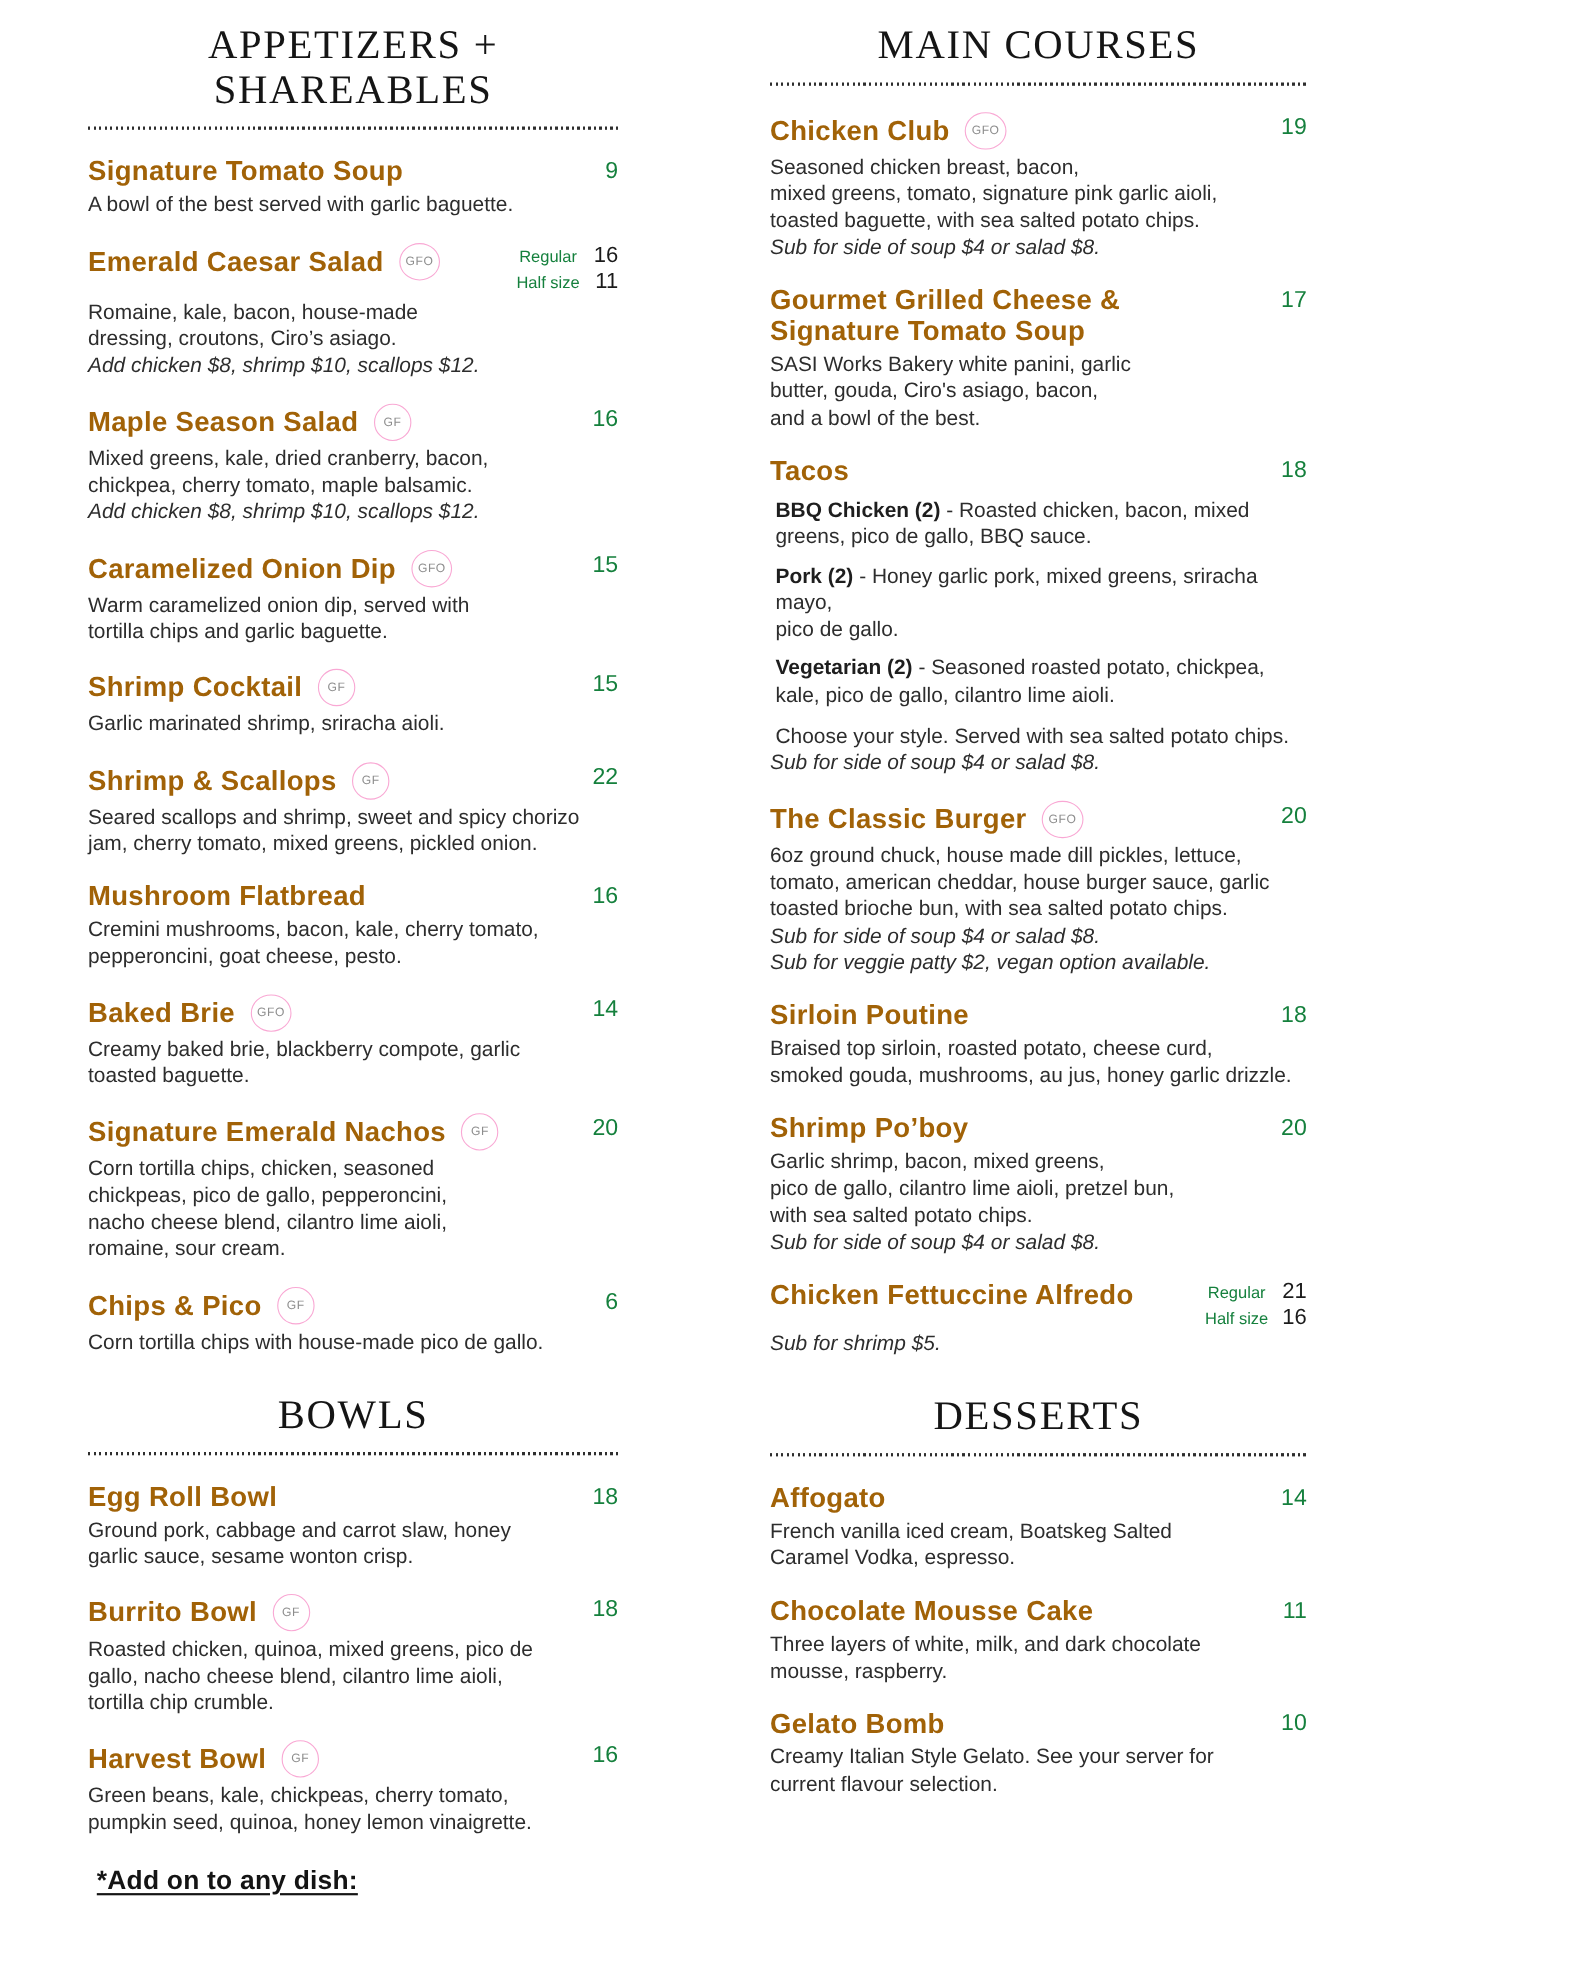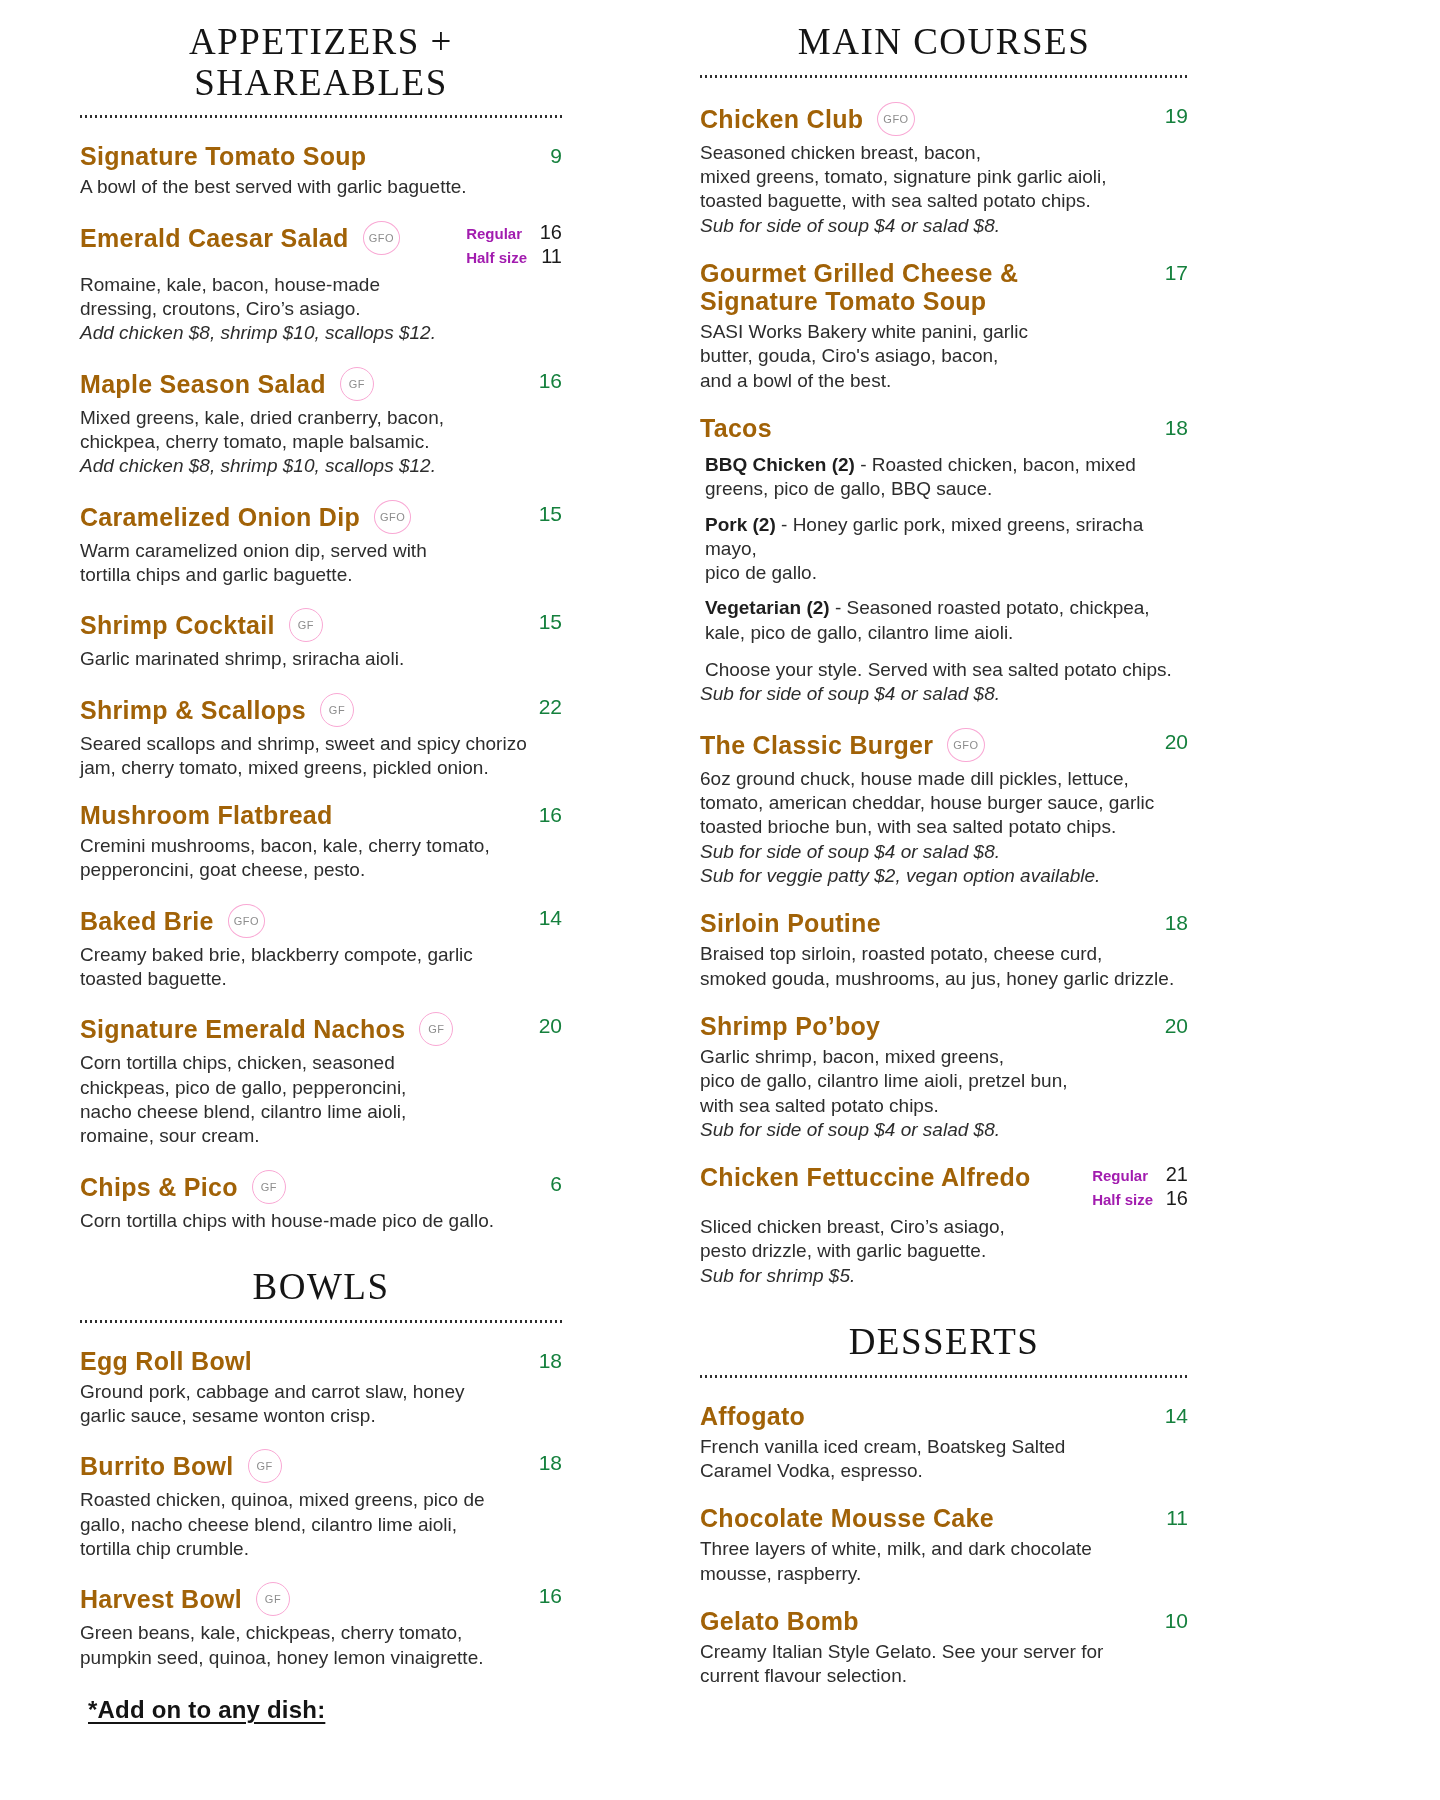--- a/index.html
+++ b/index.html
@@ -45,21 +45,21 @@
   }
   .price{
     margin-left:auto;font-size:21px;color:#15803d;
     padding-top:2px;flex:0 0 auto;padding-left:12px;
   }
   .sizes{
     margin-left:auto;flex:0 0 auto;
     display:grid;grid-template-columns:auto 26px;
     column-gap:9px;row-gap:1px;align-items:baseline;padding-left:12px;
   }
-  .size-label{font-size:15px;color:#a21caf;text-align:left;white-space:nowrap;font-weight:bold;}
+  .size-label{font-size:15px;color:#15803d;text-align:center;white-space:nowrap;}
   .size-value{font-size:20px;color:#1b1b1b;text-align:right;}
 
   .desc{
     font-size:19px;line-height:1.28;color:#2d2d2d;
     white-space:pre-line;margin-top:5px;
   }
   .note{
     font-size:19px;line-height:1.28;color:#2d2d2d;
     font-style:italic;white-space:pre-line;
   }
@@ -331,22 +331,20 @@
               <div class="name-wrap">
                 <span class="item-name">Chicken Fettuccine Alfredo</span>
               </div>
               <div class="sizes">
                 <span class="size-label">Regular</span>
                 <span class="size-value">21</span>
                 <span class="size-label">Half size</span>
                 <span class="size-value">16</span>
               </div>
             </div>
-            <div class="desc">Sliced chicken breast, Ciro’s asiago,
-pesto drizzle, with garlic baguette.</div>
             <div class="note">Sub for shrimp $5.</div>
           </div>
         </section>
         <section class="menu-section">
           <div class="section-title">DESSERTS</div>
           <div class="rule"></div>
           <div class="item">
             <div class="item-head">
               <div class="name-wrap">
                 <span class="item-name">Affogato</span>

